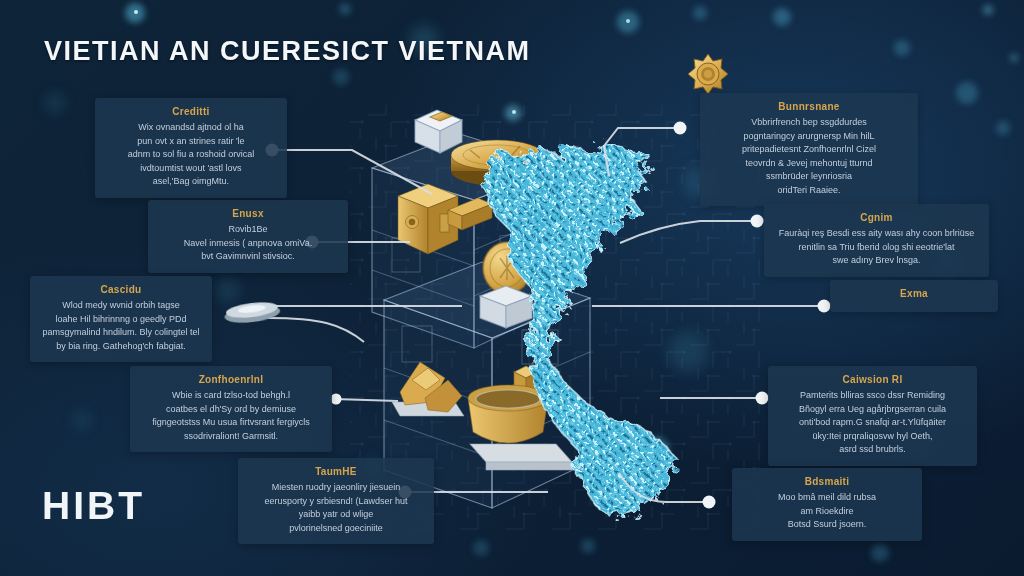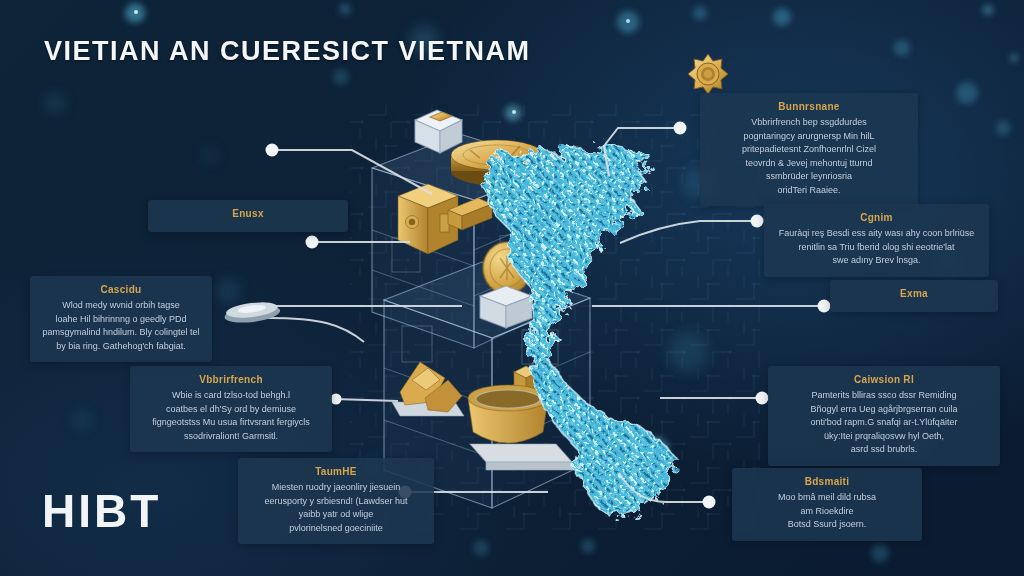--- a/index.html
+++ b/index.html
@@ -12,21 +12,21 @@
       linear-gradient(135deg,#0e2438 0%, #0d2137 45%, #0a1b30 100%);
   }
   .art{position:absolute;left:0;top:0;}
   .page-title{
     position:absolute;left:44px;top:36px;
     color:#f4f7fa;font-size:27px;font-weight:bold;letter-spacing:1.5px;
     text-shadow:0 1px 3px rgba(0,0,0,.5);
   }
   .logo{
     position:absolute;left:42px;top:484px;
-    color:#f2f5f8;font-size:46px;font-weight:bold;letter-spacing:3px;
+    color:#f2f5f8;font-size:39px;font-weight:bold;letter-spacing:3px;
   }
   .callout{
     position:absolute;
     background:rgba(28,55,80,.88);
     border-radius:3px;
     padding:8px 10px 9px 10px;
     box-sizing:border-box;
     text-align:center;
     box-shadow:0 2px 8px rgba(0,0,0,.25);
   }
@@ -262,35 +262,46 @@
       </g>
       <circle r="11" fill="#d9ab4e" stroke="#8a641c"></circle>
       <circle r="7" fill="#b0832c"></circle>
       <circle r="4" fill="#caa045"></circle>
     </g>
   </svg>
 
   <div class="page-title">VIETIAN AN CUERESICT VIETNAM</div>
   <div class="logo">HIBT</div>
 
+  <div class="callout" style="left:95px;top:98px;width:192px">
+    <div class="callout-label">Creditti</div>
+    <div class="callout-body">Wix ovnandsd ajtnod ol ha
+pun ovt x an strines ratir 'le
+adnm to sol fiu a roshoid orvical
+ivdtoumtist wout 'astl lovs
+asel,'Bag oimgMtu.</div>
+  </div>
 
   <div class="callout" style="left:148px;top:200px;width:200px">
     <div class="callout-label">Enusx</div>
+    <div class="callout-body">Rovib1Be
+Navel inmesis ( anpnova omiVa.
+bvt Gavimnvinl stivsioc.</div>
   </div>
 
   <div class="callout" style="left:30px;top:276px;width:182px">
     <div class="callout-label">Cascidu</div>
     <div class="callout-body">Wlod medy wvnid orbih tagse
 loahe Hil bihrinnng o geedly PDd
 pamsgymalind hndilum. Bly colingtel tel
 by bia ring. Gathehog'ch fabgiat.</div>
   </div>
 
   <div class="callout" style="left:130px;top:366px;width:202px">
-    <div class="callout-label">Vbbrirfrench</div>
+    <div class="callout-label">Zonfhoenrlnl</div>
     <div class="callout-body">Wbie is card tzlso-tod behgh.l
 coatbes el dh'Sy ord by demiuse
 figngeotstss Mu usua firtvsrant fergiycls
 ssodrivraliont! Garmsitl.</div>
   </div>
 
   <div class="callout" style="left:700px;top:93px;width:218px">
     <div class="callout-label">Bunnrsnane</div>
     <div class="callout-body">Vbbrirfrench bep ssgddurdes
 pogntaringcy arurgnersp Min hilL
@@ -312,21 +323,21 @@
     <div class="callout-label">Cgnim</div>
     <div class="callout-body">Fauràqi reş Besdi ess aity wası ahy coon brlriüse
 renitlin sa Triu fberid olog shi eeotrie'lat
 swe adıny Brev lnsga.</div>
   </div>
 
   <div class="callout" style="left:830px;top:280px;width:168px">
     <div class="callout-label">Exma</div>
   </div>
 
-  <div class="callout" style="left:768px;top:366px;width:232px">
+  <div class="callout" style="left:768px;top:366px;width:209px">
     <div class="callout-label">Caiwsion Rl</div>
     <div class="callout-body">Pamterits blliras ssco dssr Remiding
 Bñogyl erra Ueg agårjbrgserran cuila
 onti'bod rapm.G snafqi ar-t.Ylüfqäiter
 üky:Itei prqraliqosvw hyl Oeth,
 asrd ssd brubrls.</div>
   </div>
 
   <div class="callout" style="left:732px;top:468px;width:190px">
     <div class="callout-label">Bdsmaiti</div>

